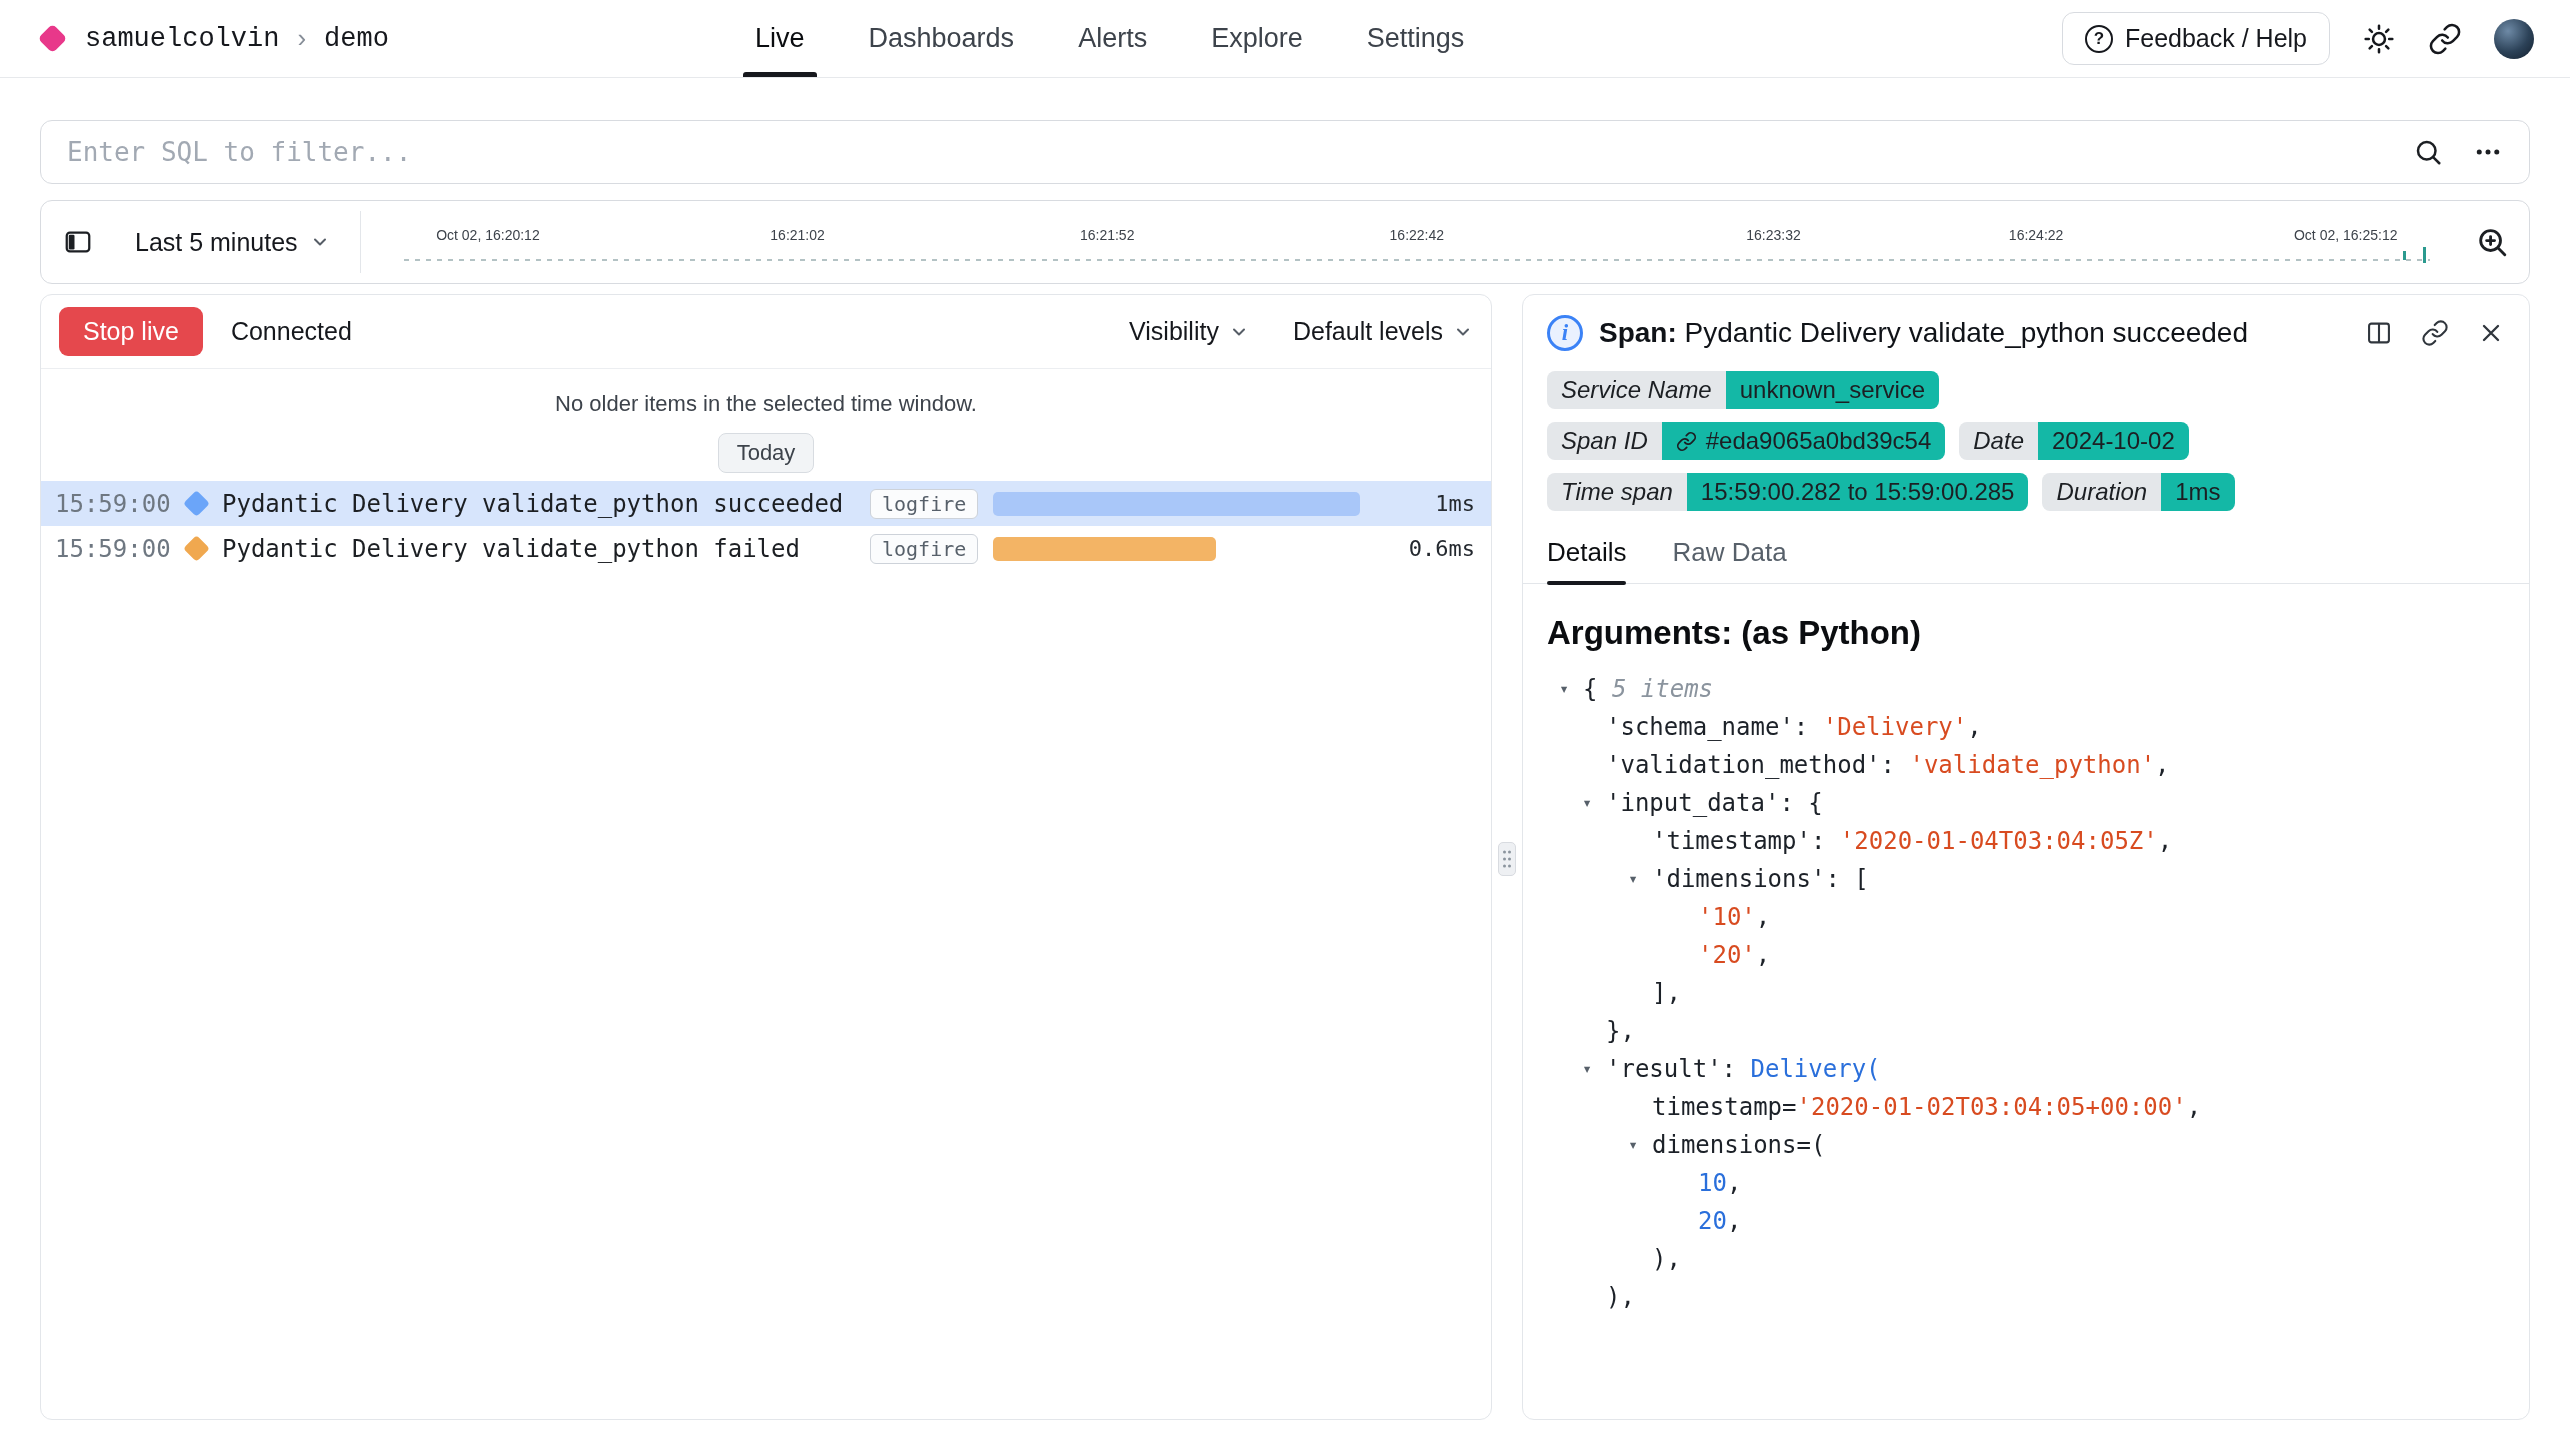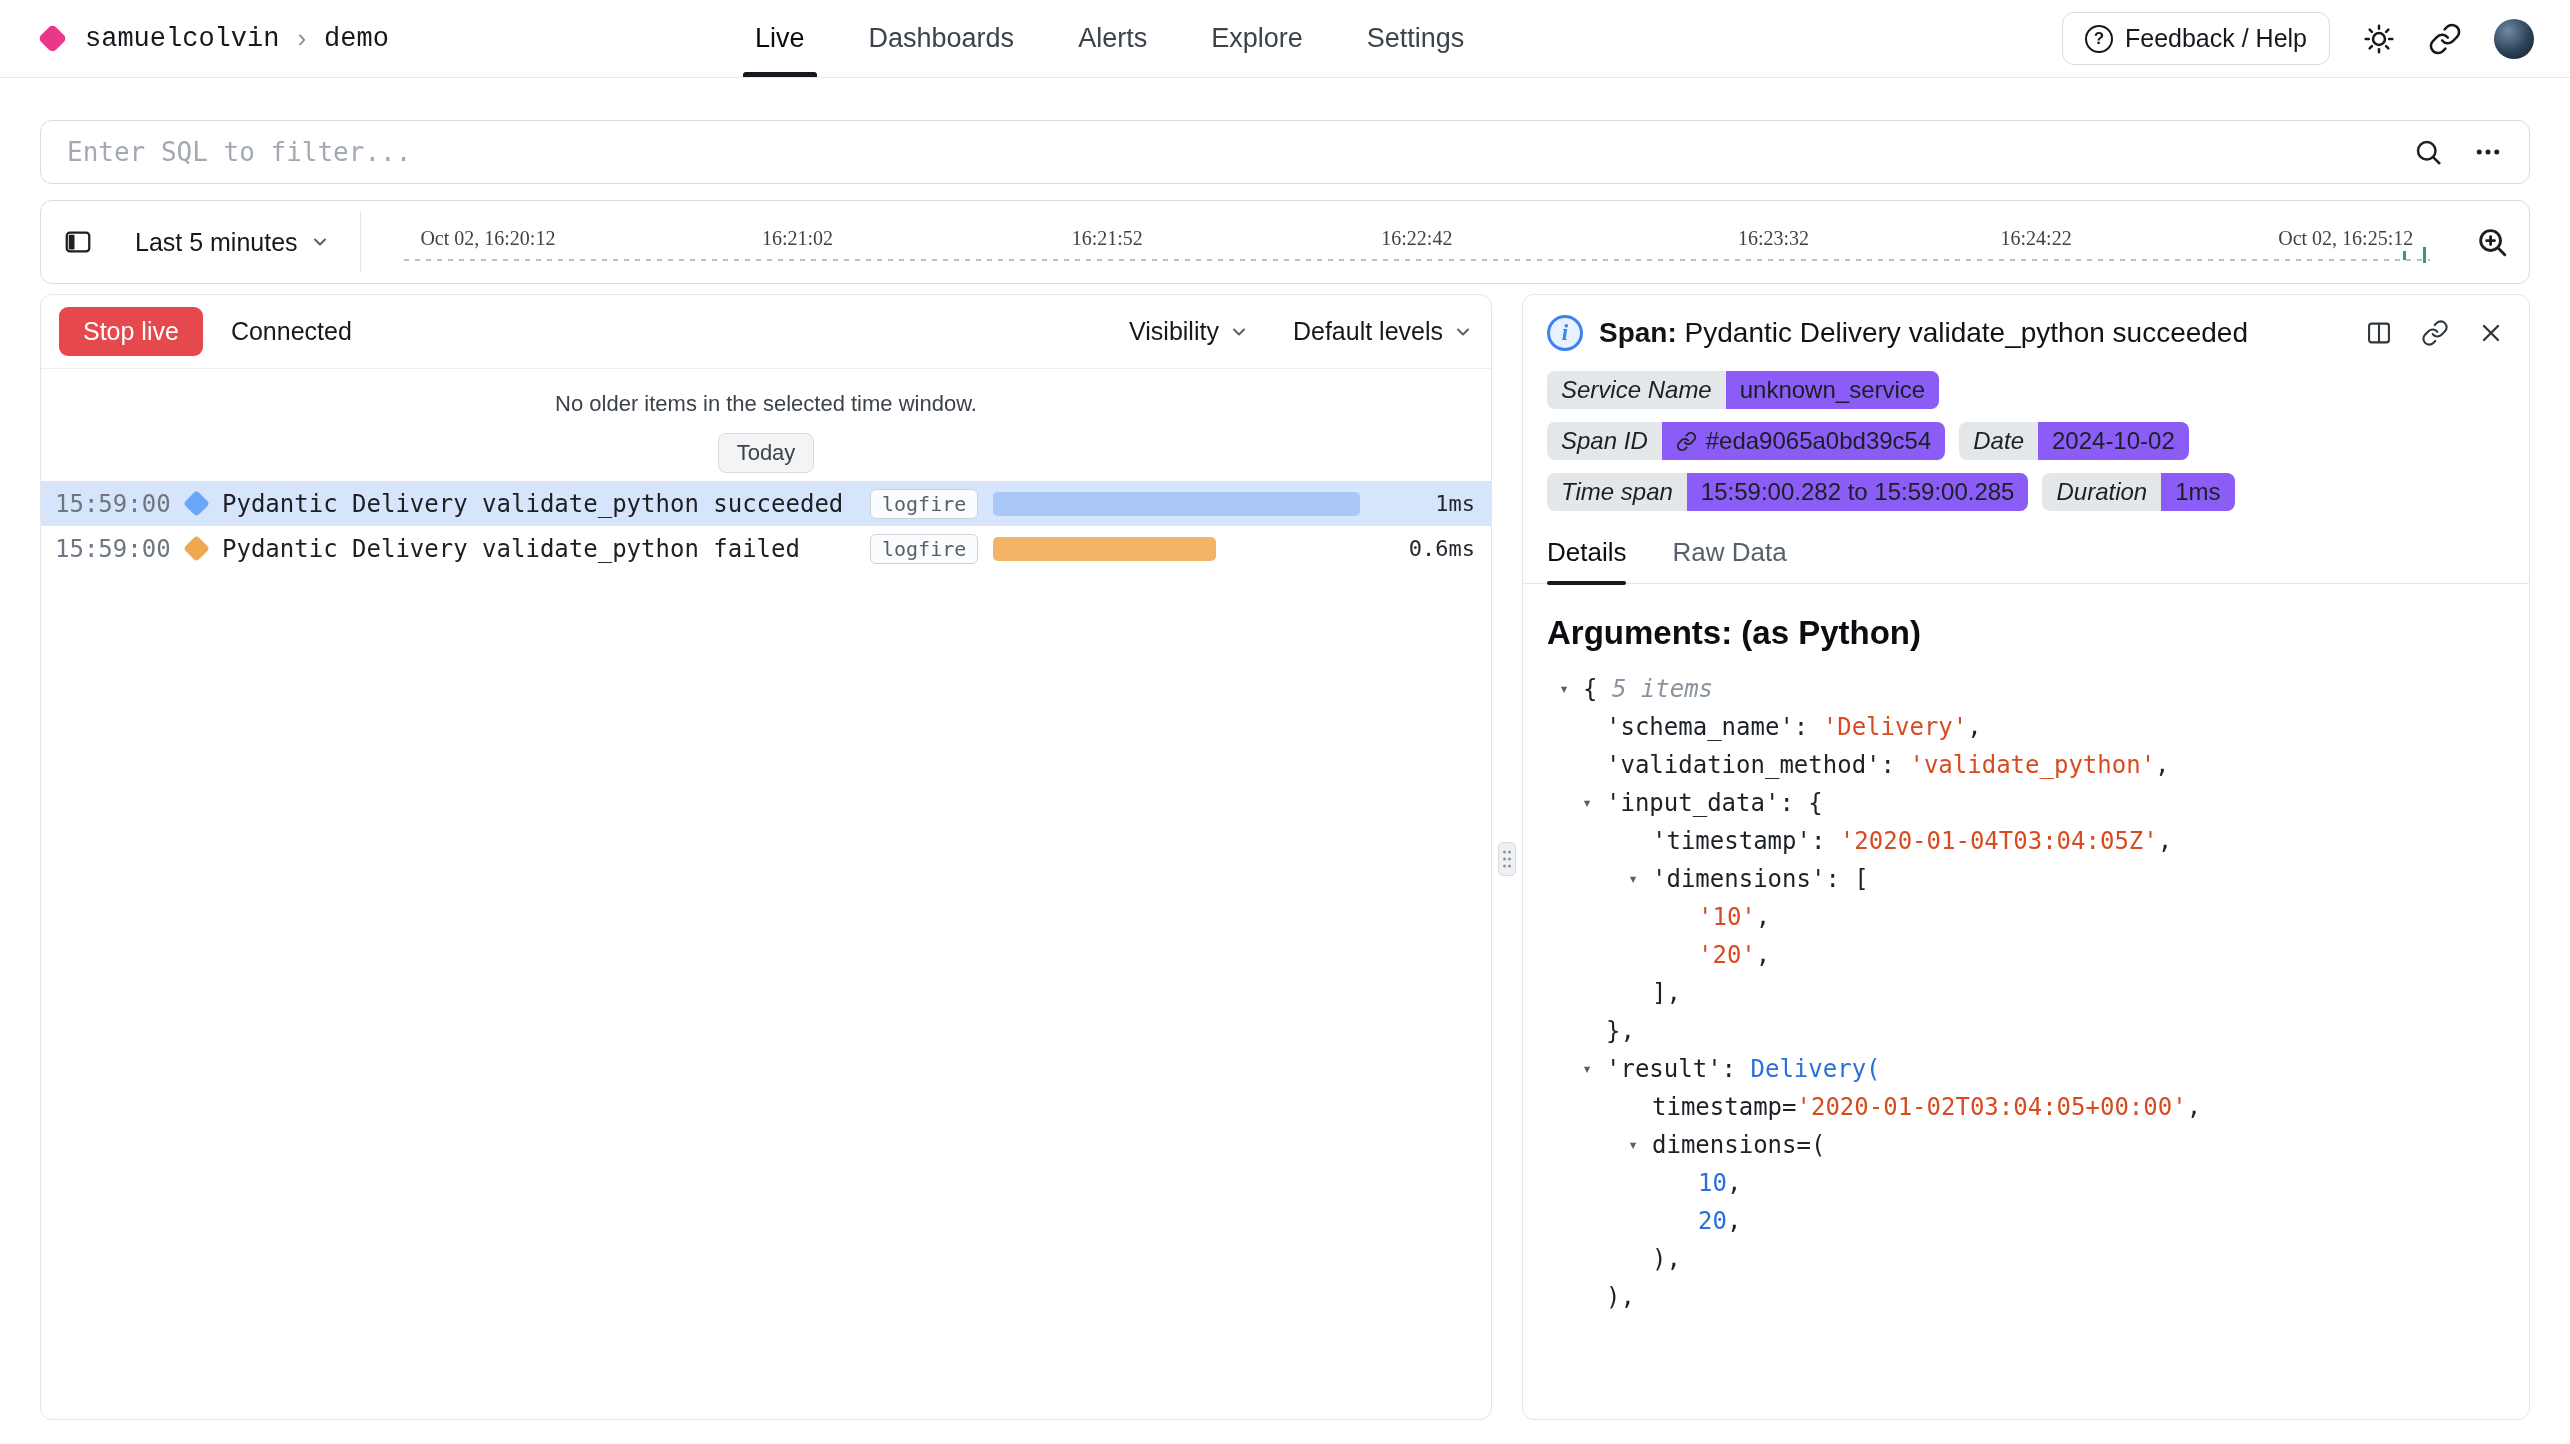--- a/index.html
+++ b/index.html
@@ -30,21 +30,21 @@
   .sql-icon { width: 30px; height: 30px; color: #1c1f23; cursor: pointer; }
 
   
   .timeline-bar { margin: 16px 40px 0; height: 84px; border: 1.5px solid #d8dbe0; border-radius: 12px; display: flex; align-items: center; padding: 0 20px 0 14px; }
   .panel-toggle { width: 46px; height: 46px; border: none; background: transparent; border-radius: 8px; display: flex; align-items: center; justify-content: center; color: #1c1f23; cursor: pointer; }
   .panel-toggle svg { width: 30px; height: 30px; }
   .range-select { display: flex; align-items: center; gap: 12px; font-size: 25px; color: #16181d; padding: 0 18px 0 34px; cursor: pointer; }
   .chev { width: 20px; height: 20px; color: #565d66; }
   .tl-divider { width: 1.5px; align-self: stretch; margin: 10px 12px; background: #e3e6ea; }
   .timeline-track { flex: 1; position: relative; height: 100%; cursor: col-resize; }
-  .tick { position: absolute; top: 26px; transform: translateX(-50%); font-size: 20px; color: #3d434b; white-space: nowrap; font-family: Liberation Serif, serif; }
+  .tick { position: absolute; top: 26px; transform: translateX(-50%); font-size: 14px; color: #3d434b; white-space: nowrap; }
   .tl-line { position: absolute; left: 1.5%; right: 1.5%; top: 58px; height: 2px; background: repeating-linear-gradient(90deg, #b3c2c4 0 5px, transparent 5px 11px); }
   .tl-cursor { position: absolute; top: 46px; width: 3px; background: var(--tick-teal, #2b9a8f); }
   .zoom-btn { width: 34px; height: 34px; margin-left: 14px; color: #1c1f23; cursor: pointer; }
 
   
   .main { margin: 10px 40px 0; display: flex; height: 1126px; }
   .live-panel { width: 1452px; flex: none; border: 1.5px solid #e3e6ea; border-radius: 12px; display: flex; flex-direction: column; overflow: hidden; background: #fff; }
   .live-header { height: 74px; flex: none; display: flex; align-items: center; padding: 0 18px; border-bottom: 1px solid #eceef1; }
   .stop-btn { background: var(--live-red, #e5484d); color: #fff; border: none; border-radius: 9px; padding: 10px 24px; font-size: 25px; font-weight: 500; font-family: inherit; cursor: pointer; }
   .status-text { font-size: 25px; color: #16181d; margin-left: 28px; }
@@ -72,21 +72,21 @@
   .detail-header { display: flex; align-items: center; gap: 16px; padding: 20px 24px 14px; }
   .info-icon { width: 36px; height: 36px; flex: none; border: 3px solid var(--info-blue, #3b82f6); border-radius: 50%; background: #eaf1fe; color: var(--info-blue, #3b82f6); display: flex; align-items: center; justify-content: center; font-family: "Liberation Serif", serif; font-style: italic; font-weight: bold; font-size: 23px; }
   .span-heading { font-size: 28px; color: #101318; white-space: nowrap; overflow: hidden; }
   .span-heading b { font-weight: bold; }
   .detail-icons { margin-left: auto; display: flex; align-items: center; gap: 28px; color: #30363d; }
   .detail-icons svg { width: 28px; height: 28px; cursor: pointer; }
   .badges { padding: 6px 24px 0; display: flex; flex-direction: column; gap: 13px; }
   .badge-row { display: flex; gap: 14px; }
   .badge { display: inline-flex; align-items: stretch; border-radius: 8px; overflow: hidden; font-size: 24px; }
   .badge-label { background: #e4e7ea; font-style: italic; padding: 5px 14px; color: #1c1f23; display: flex; align-items: center; }
-  .badge-value { background: #8b5cf6; padding: 5px 14px; color: #1c1f23; display: flex; align-items: center; gap: 9px; }
+  .badge-value { background: #14b8a6; padding: 5px 14px; color: #1c1f23; display: flex; align-items: center; gap: 9px; }
   .badge-link-icon { width: 21px; height: 21px; color: #1c1f23; cursor: pointer; }
   .badge-link-icon svg { width: 100%; height: 100%; }
   .tabs { margin-top: 26px; padding: 0 24px; border-bottom: 1.5px solid #e3e6ea; display: flex; gap: 46px; }
   .tab { position: relative; font-size: 26px; color: #57606a; padding-bottom: 15px; cursor: pointer; }
   .tab.active { color: #0b0d10; }
   .tab.active::after { content: ""; position: absolute; left: 0; right: 0; bottom: -1.5px; height: 4px; background: #16181d; border-radius: 2px; }
   .args-heading { font-size: 33px; font-weight: bold; color: #0b0d10; margin: 30px 0 18px; padding: 0 24px; }
   .code { font-family: "DejaVu Sans Mono", monospace; font-size: 24px; padding-bottom: 16px; }
   .code-line { position: relative; line-height: 38px; white-space: pre; }
   .code-arrow { position: absolute; top: 0; width: 22px; text-align: center; font-size: 16px; color: #57606a; cursor: pointer; }

